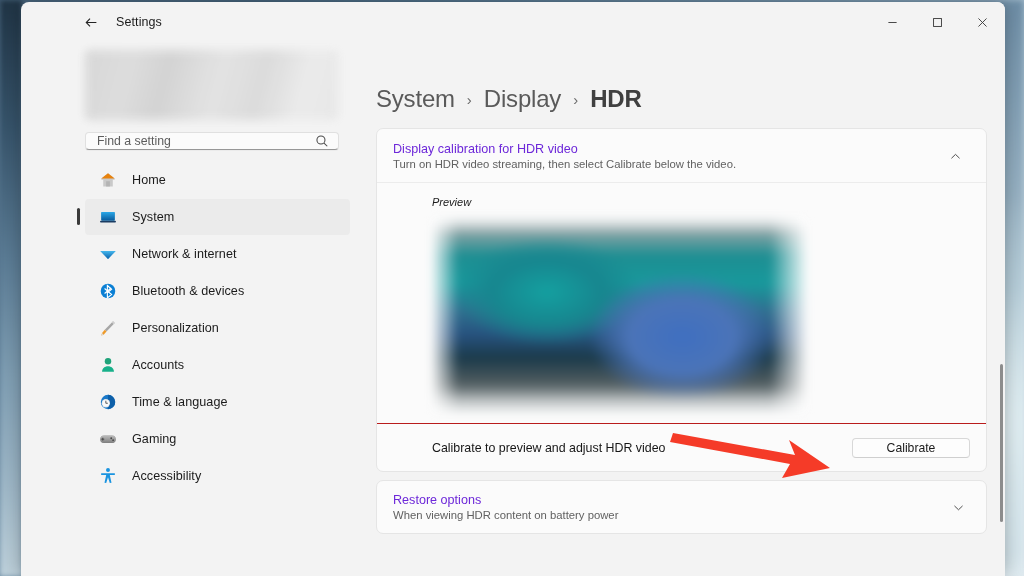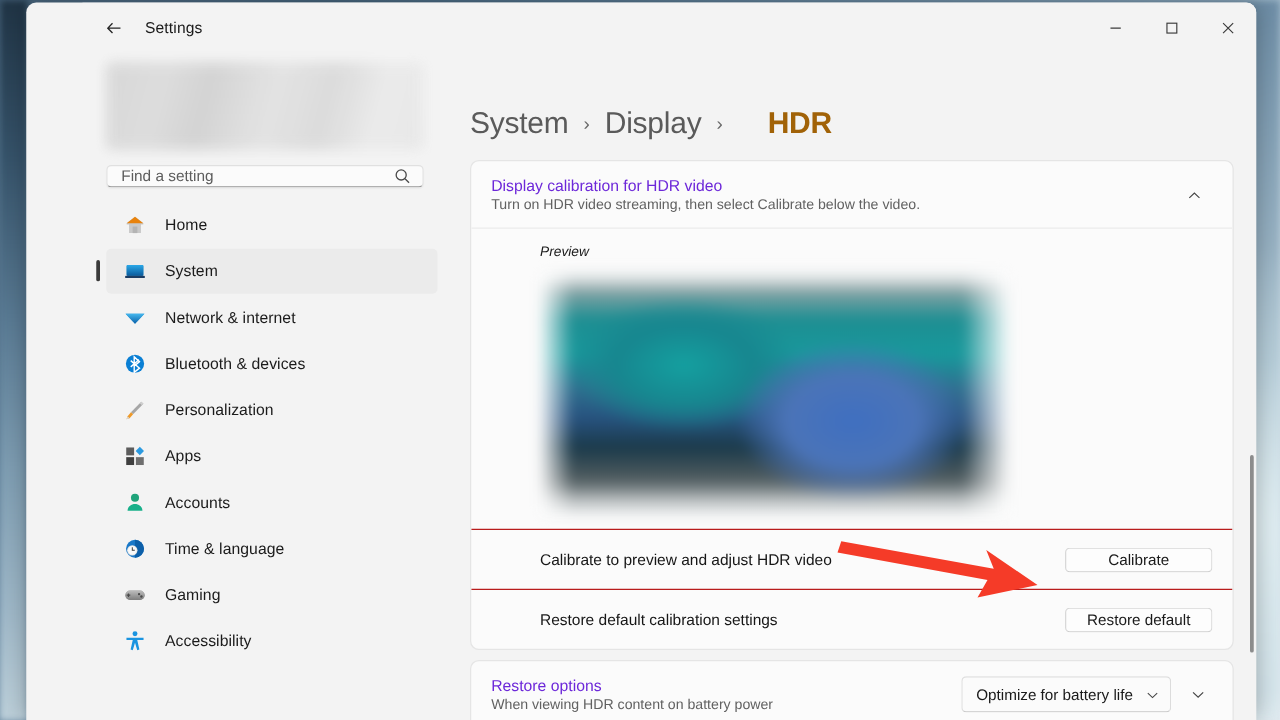--- a/index.html
+++ b/index.html
@@ -137,21 +137,21 @@
     position: relative;
     padding: 0 18px 0 11px;
     overflow: hidden;
   }
   .breadcrumb {
     display: flex; align-items: baseline;
     margin: 43px 0 0 10px;
     gap: 12px;
   }
   .crumb { font-size: 24px; color: #5a5a5a; letter-spacing: -0.2px; }
-  .crumb.current { color: #a16207; font-weight: 600; margin-left: 24px; }
+  .crumb.current { color: #404040; font-weight: 600; }
   .crumb-sep { font-size: 15px; color: #6a6a6a; position: relative; top: -2px; }
 
   .card {
     margin: 15px 0 0 10px;
     background: #fbfbfb;
     border: 1px solid #e5e5e5;
     border-radius: 7px;
     overflow: hidden;
   }
   .card-hdr {
@@ -346,31 +346,20 @@
             <svg width="18" height="18" viewBox="0 0 20 20">
               <path d="M15.6 2.6 17.5 4.4 8.3 13.8 6.4 11.9z" fill="#a6a6a6"></path>
               <path d="M15.6 2.6 17.5 4.4l-1.3 1.3-1.9-1.8z" fill="#d0d0d0"></path>
               <path d="M6.4 11.9 8.3 13.8 5.2 17.4l-2.7.9.9-2.8z" fill="#ef9a28"></path>
               <path d="m2.5 18.3.9-2.8 1.8 1.9z" fill="#d8d8d8"></path>
             </svg>
           </span>
           <span class="nav-label">Personalization</span>
         </div>
 
-        <div class="nav-item">
-          <span class="nav-icon">
-            <svg width="18" height="18" viewBox="0 0 20 20">
-              <rect x="2.2" y="2.2" width="7" height="7" fill="#5c5c5c"></rect>
-              <rect x="2.2" y="10.8" width="7" height="7" fill="#3f3f3f"></rect>
-              <rect x="10.8" y="10.8" width="7" height="7" fill="#6e6e6e"></rect>
-              <path d="M14.3 1.6 18 5.3l-3.7 3.7-3.7-3.7z" fill="#2b9ae0"></path>
-            </svg>
-          </span>
-          <span class="nav-label">Apps</span>
-        </div>
 
         <div class="nav-item">
           <span class="nav-icon">
             <svg width="18" height="18" viewBox="0 0 20 20">
               <circle cx="10" cy="5.8" r="3.6" fill="#1fa37a"></circle>
               <path d="M3.4 17.4c0-3.7 3-6.1 6.6-6.1s6.6 2.4 6.6 6.1z" fill="#18b08a"></path>
             </svg>
           </span>
           <span class="nav-label">Accounts</span>
         </div>
@@ -446,40 +435,28 @@
         <div class="preview-block">
           <div class="preview-label">Preview</div>
           <div class="preview-video"></div>
         </div>
 
         <div class="row">
           <div class="row-label">Calibrate to preview and adjust HDR video</div>
           <button class="btn">Calibrate</button>
         </div>
 
-        <div class="row">
-          <div class="row-label">Restore default calibration settings</div>
-          <button class="btn">Restore default</button>
-        </div>
       </div>
 
       <div class="card card2">
         <div class="card-hdr">
           <div class="card-hdr-txt">
             <div class="card-title">Restore options</div>
             <div class="card-sub">When viewing HDR content on battery power</div>
           </div>
-          <div class="dropdown">
-            <span class="dropdown-val">Optimize for battery life</span>
-            <span class="dropdown-chev">
-              <svg width="12" height="12" viewBox="0 0 16 16" fill="none" stroke="currentColor" stroke-width="1.15">
-                <path d="M3 6 8 10.8 13 6"></path>
-              </svg>
-            </span>
-          </div>
           <div class="chev">
             <svg width="13" height="13" viewBox="0 0 16 16" fill="none" stroke="currentColor" stroke-width="1.15">
               <path d="M3 6 8 10.8 13 6"></path>
             </svg>
           </div>
         </div>
       </div>
 
       <div class="scrollbar"></div>
     </div>

